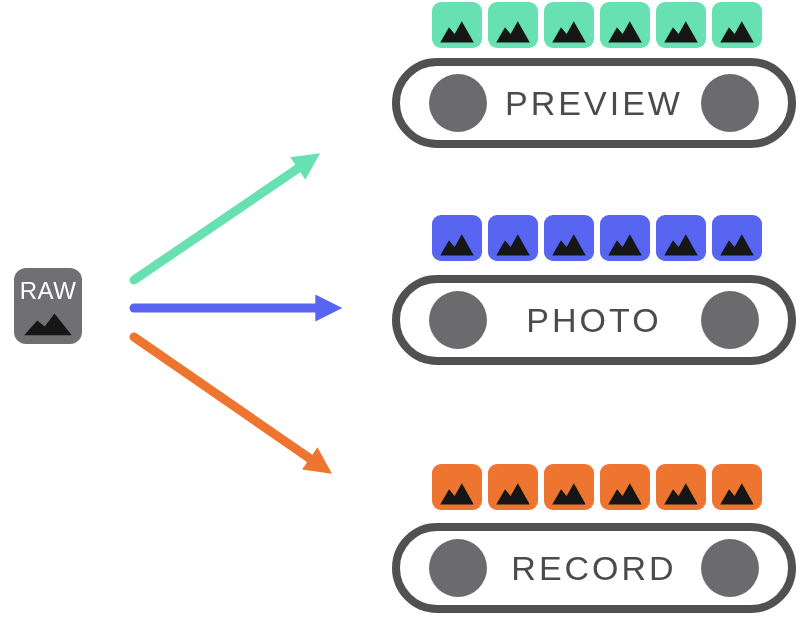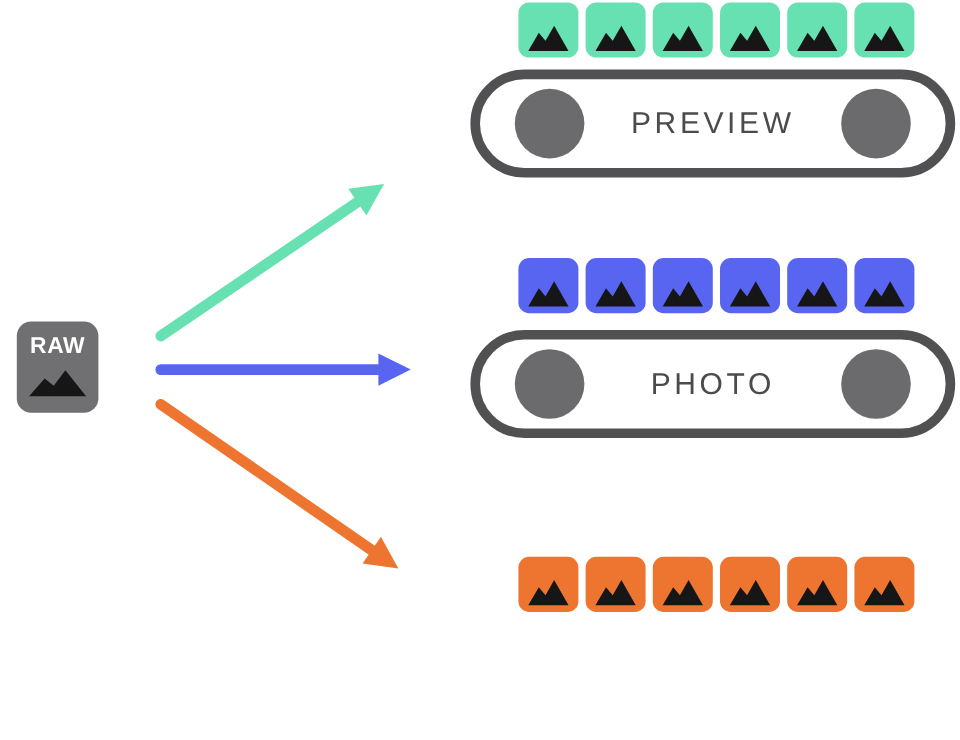--- a/index.html
+++ b/index.html
@@ -15,21 +15,21 @@
   .raw-box {
     position: absolute; left: 14px; top: 268px;
     width: 68px; height: 76px;
     background: var(--raw-box, #707072);
     border-radius: 12px;
     display: flex; flex-direction: column; align-items: center;
     padding-top: 11px;
   }
   .raw-label {
     color: var(--raw-text, #fff);
-    font-size: 19px; font-weight: bold; letter-spacing: 0.5px;
+    font-size: 24px; font-weight: normal; letter-spacing: 0.5px;
     line-height: 1;
   }
   .raw-mountain { width: 54px; height: 26px; margin-top: 7px; }
   .raw-mountain polygon { fill: var(--mountain, #161616); }
 
   
   .arrows { position: absolute; inset: 0; pointer-events: none; }
 
   
   .stream-group { position: absolute; inset: 0; }
@@ -67,21 +67,21 @@
     position: absolute; top: 8px;
     width: 58px; height: 58px;
     border-radius: 50%;
     background: var(--roller, #6B6B6D);
   }
   .roller-left  { left: 29px; }
   .roller-right { right: 29px; }
 
   .stream-label {
     color: var(--label-text, #4B4B4D);
-    font-size: 25px;
+    font-size: 34px;
     letter-spacing: 3px;
     line-height: 1;
     user-select: none;
   }
 </style>
 </head>
 <body>
 
 <div class="diagram">
 
@@ -215,15 +215,20 @@
           <svg class="mountain" viewBox="0 0 100 60" preserveAspectRatio="none">
             <polygon points="8,58 30,22 44,38 62,8 92,58"></polygon>
           </svg>
         </div>
         <div class="frame">
           <svg class="mountain" viewBox="0 0 100 60" preserveAspectRatio="none">
             <polygon points="8,58 30,22 44,38 62,8 92,58"></polygon>
           </svg>
         </div>
       </div>
+    <div class="capsule">
+      <div class="roller roller-left"></div>
+      <span class="stream-label">RECORD</span>
+      <div class="roller roller-right"></div>
+    </div>
   </div>
 
 </div>
 
 </body></html>

